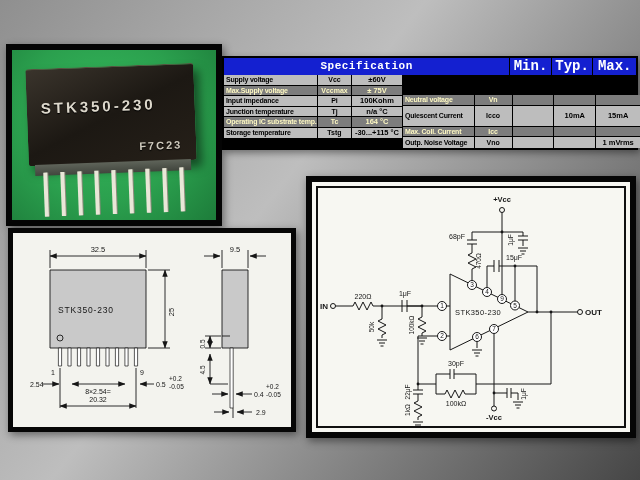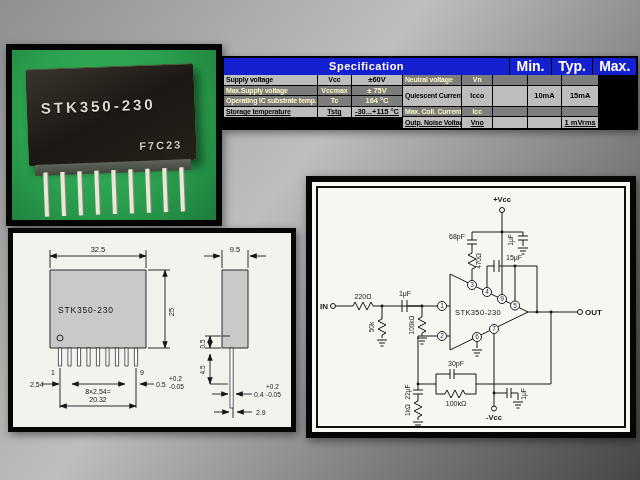--- a/index.html
+++ b/index.html
@@ -19,30 +19,30 @@
   .ic-part{position:absolute;left:14px;top:30px;font-size:15px;font-weight:700;color:#ddd8cc;
     letter-spacing:3px;text-shadow:0 1px 1px #000;}
   .ic-code{position:absolute;right:14px;bottom:10px;font-size:11px;font-weight:700;color:#cfcabd;
     letter-spacing:2px;text-shadow:0 1px 1px #000;}
   .ic-base{position:absolute;left:16px;top:102px;width:156px;height:11px;
     background:linear-gradient(#5f645a,#41453d);}
   .pin{position:absolute;top:110px;width:3.5px;height:44px;background:#e9e7d8;box-shadow:1px 0 0 #8b8a7b;}
   
   .spec{position:absolute;left:222px;top:56px;width:416px;box-sizing:border-box;border:2px solid #000;
     background:#000;box-shadow:2px 3px 7px rgba(0,0,0,.4);}
-  .sp-head{display:flex;height:17px;background:#1420d0;color:#fff;font-weight:700;}
+  .sp-head{display:flex;height:17px;background:#1420d0;color:#fff;font-weight:700;font-family:Liberation Mono, monospace;}
   .sp-title{width:288px;text-align:center;font-size:11px;line-height:17px;letter-spacing:.5px;}
   .sp-h{box-sizing:border-box;border-left:1px solid #000;font-size:14px;line-height:17px;text-align:center;}
   .w-min{width:42px}.w-typ{width:42px}.w-max{width:44px}
   .sp-body{display:flex;}
   .sp-left{width:178px;}
-  .sp-right{width:196px;border-left:1px solid #000;box-sizing:border-box;}
+  .sp-right{width:238px;border-left:1px solid #000;box-sizing:border-box;margin-top:20px;}
   .srow{display:flex;border-bottom:1px solid #000;box-sizing:border-box;}
   .h1{height:10.5px}.h2{height:21px}
-  .srow:last-child{border-bottom:none;text-decoration:underline;}
+  .srow:last-child{border-bottom:none;}
   .cell{box-sizing:border-box;border-right:1px solid #000;overflow:hidden;white-space:nowrap;
     font-weight:700;font-size:7.5px;display:flex;align-items:center;justify-content:center;}
   .cn{justify-content:flex-start;padding-left:2px;font-size:7px;letter-spacing:-.2px;}
   .sp-left .cn{width:94px}.sp-left .cs{width:34px;font-size:7px}.sp-left .cv{width:50px;border-right:none;}
   .sp-right .cn{width:72px}.sp-right .cs{width:38px;font-size:7px}
   .sp-right .cmin{width:42px}.sp-right .ctyp{width:42px}.sp-right .cmax{width:44px;border-right:none;}
   .dark{background:#7d7d7d;color:#fef9c3;}
   .light{background:#bdbdbd;color:#000;}
   
   .draw{position:absolute;left:8px;top:228px;width:288px;height:204px;box-sizing:border-box;
@@ -86,20 +86,30 @@
     <div class="sp-left">
       <div class="srow h1 light">
           <div class="cell cn">Supply voltage</div>
           <div class="cell cs">Vcc</div>
           <div class="cell cv">±60V</div>
         </div>
       <div class="srow h1 dark">
           <div class="cell cn">Max.Supply voltage</div>
           <div class="cell cs">Vccmax</div>
           <div class="cell cv">± 75V</div>
+        </div>
+      <div class="srow h1 light">
+          <div class="cell cn">Input impedance</div>
+          <div class="cell cs">Pi</div>
+          <div class="cell cv">100Kohm</div>
+        </div>
+      <div class="srow h1 light">
+          <div class="cell cn">Junction temperature</div>
+          <div class="cell cs">Tj</div>
+          <div class="cell cv">n/a °C</div>
         </div>
       <div class="srow h1 dark">
           <div class="cell cn">Operating IC substrate temp.</div>
           <div class="cell cs">Tc</div>
           <div class="cell cv">164 °C</div>
         </div>
       <div class="srow h1 light">
           <div class="cell cn">Storage temperature</div>
           <div class="cell cs">Tstg</div>
           <div class="cell cv">-30...+115 °C</div>

